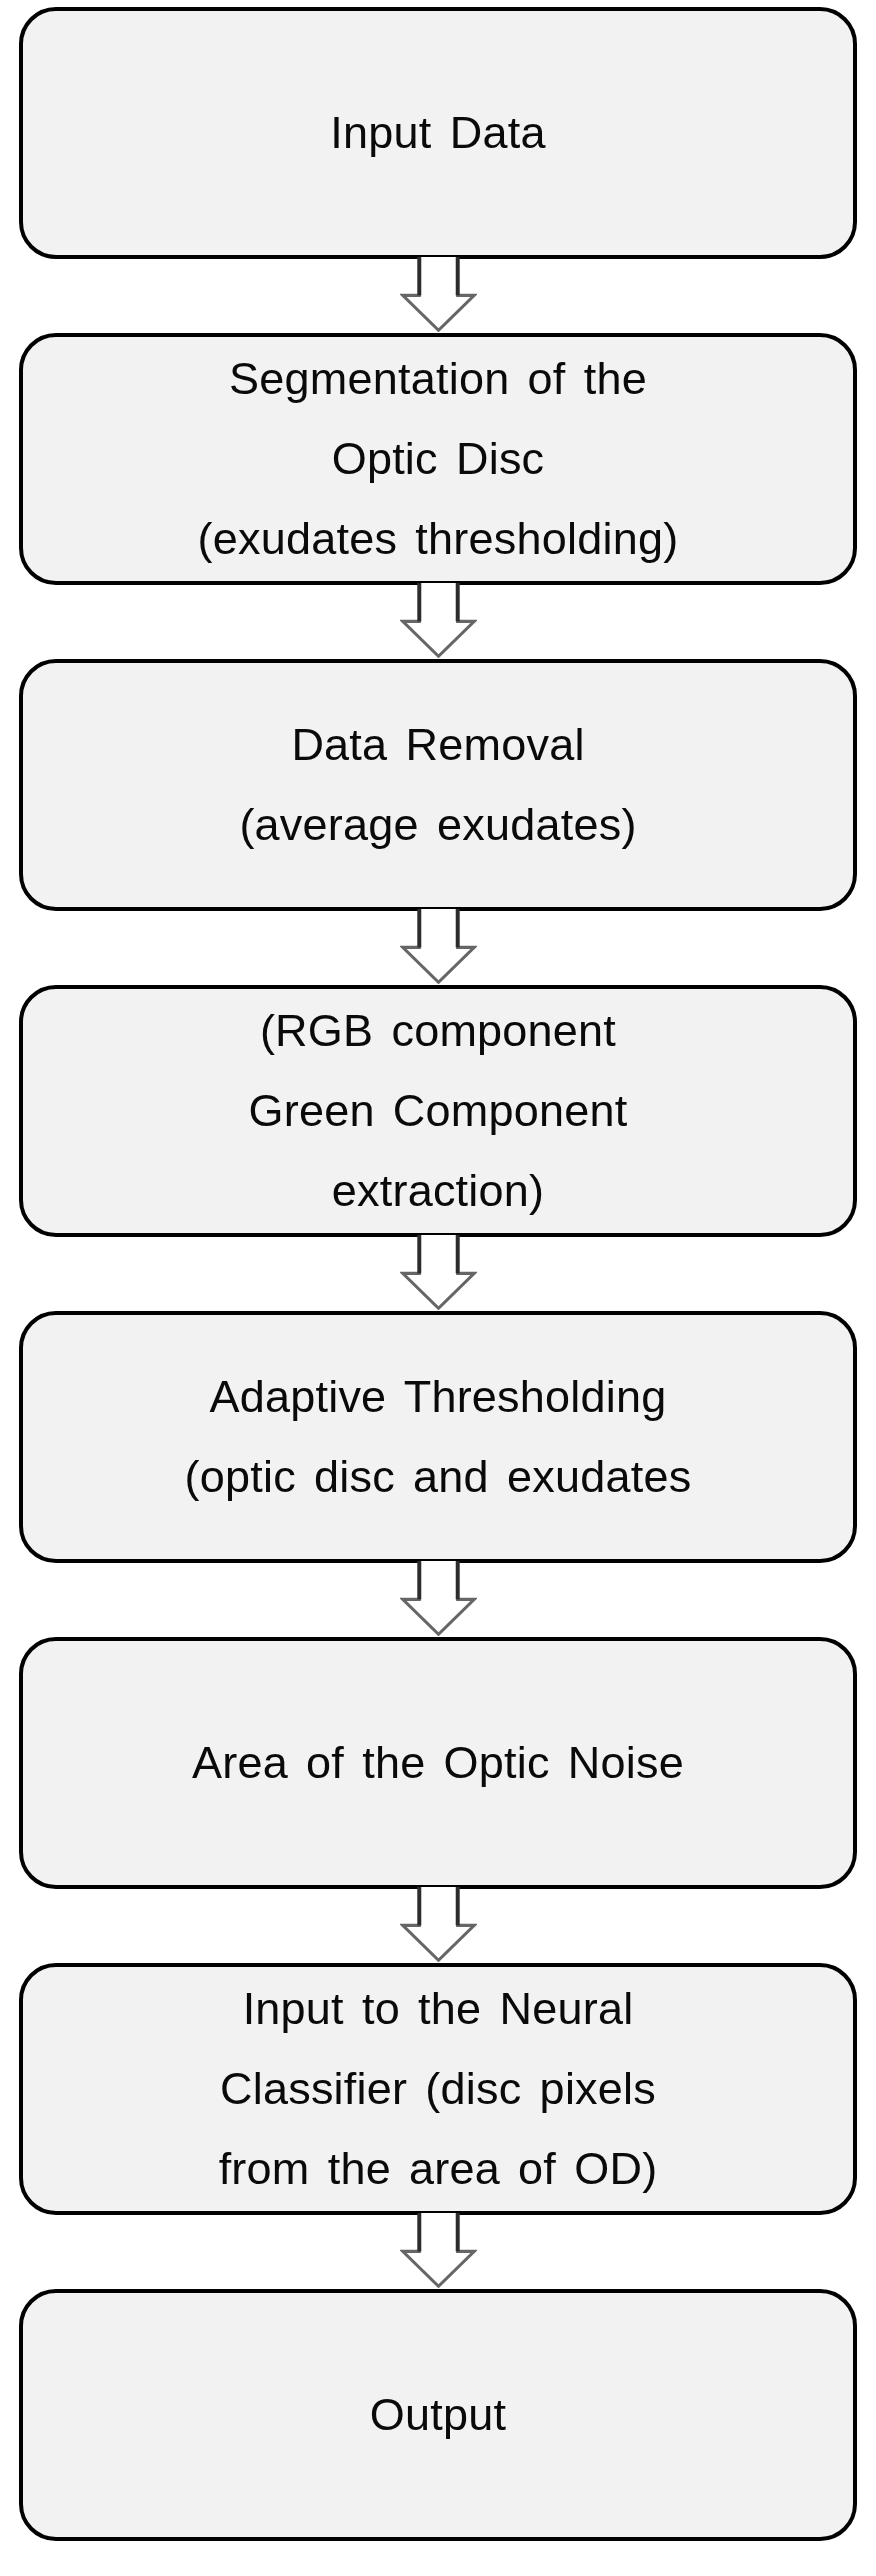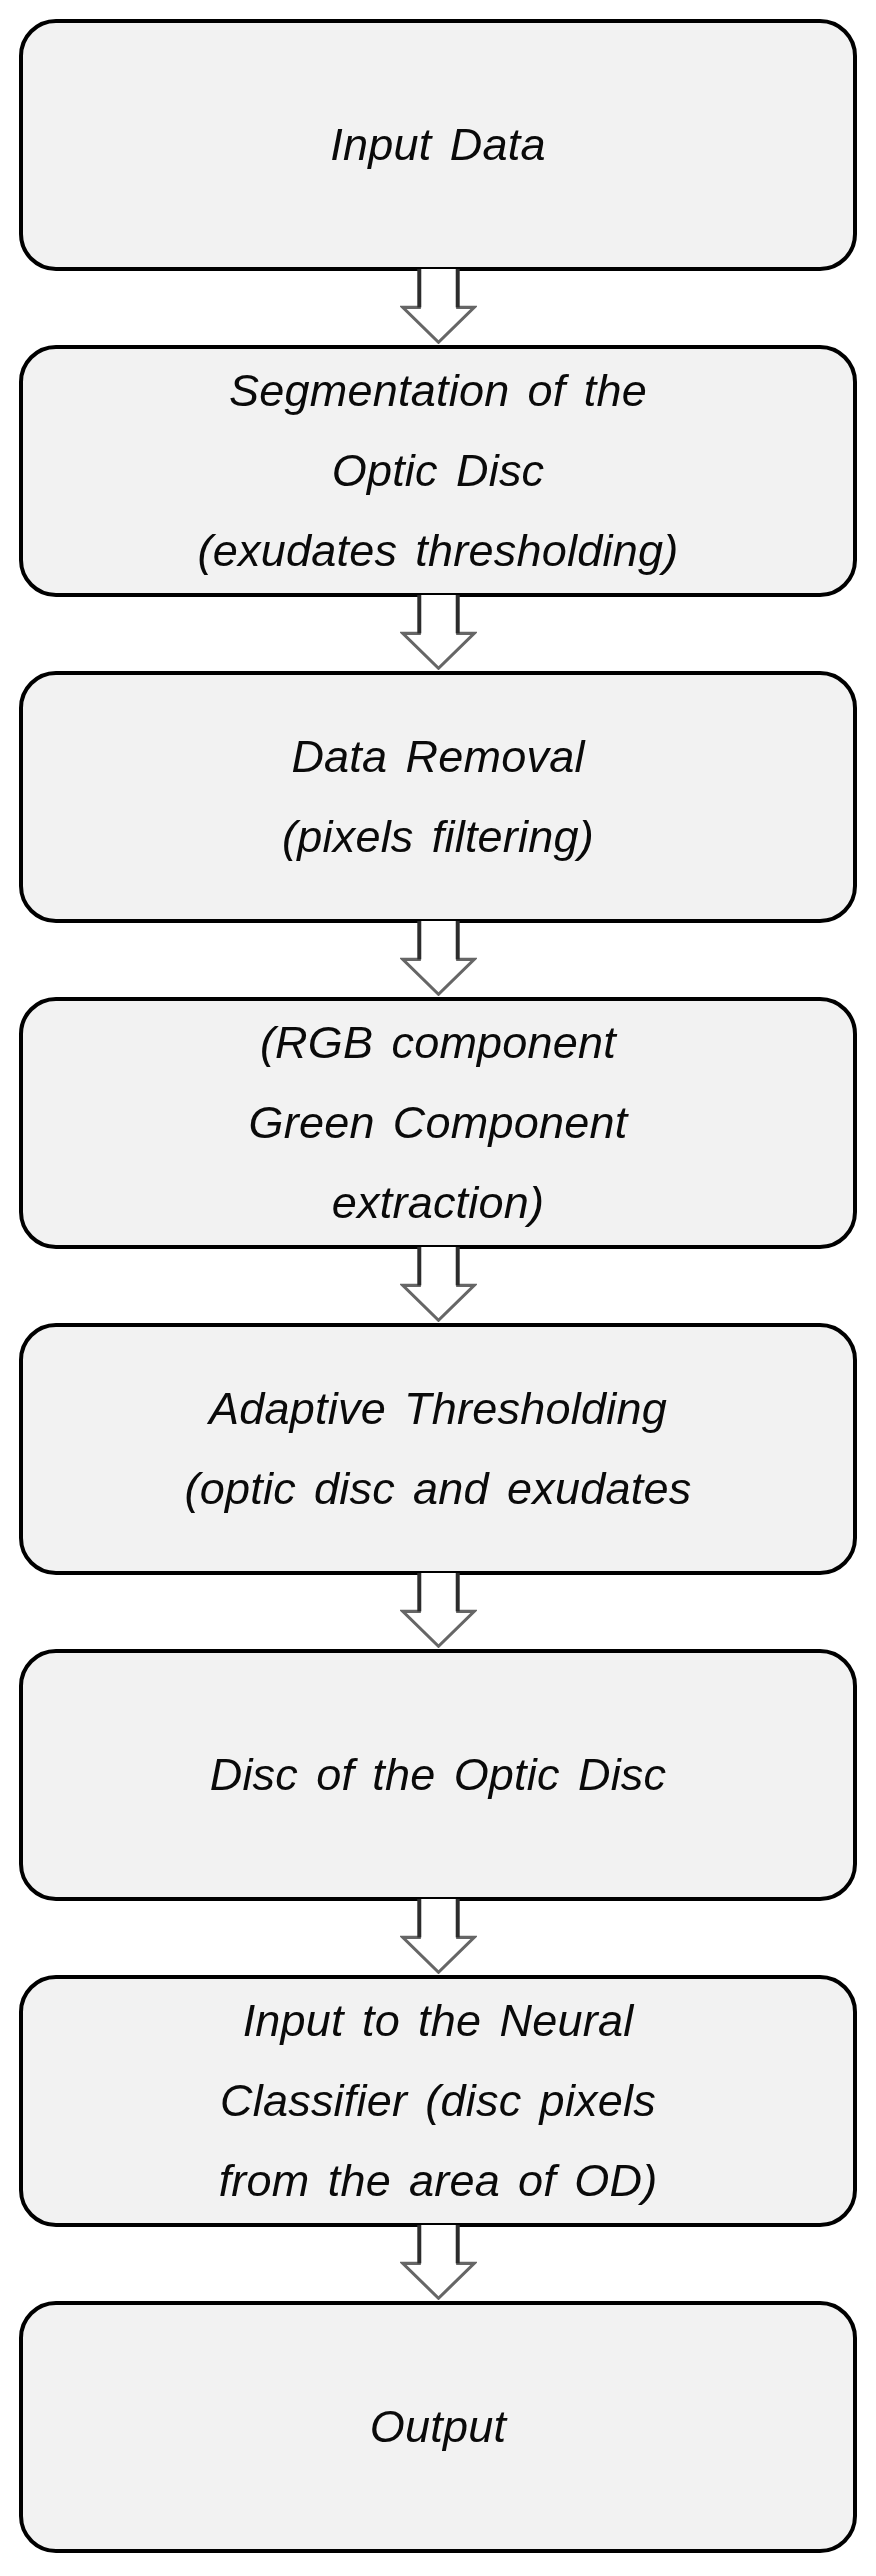--- a/index.html
+++ b/index.html
@@ -6,25 +6,24 @@
     margin: 0;
     padding: 0;
     background: #ffffff;
   }
   .canvas {
     position: relative;
     width: 876px;
     height: 2576px;
     background: #ffffff;
     box-sizing: border-box;
-    padding: 19px 19px 0 19px;
+    padding: 7px 19px 0 19px;
     display: flex;
     flex-direction: column;
     font-family: "Liberation Sans", sans-serif;
-    font-style: italic;
   }
   .flow-box {
     height: 252px;
     box-sizing: border-box;
     border: 4.4px solid #000000;
     border-radius: 37px;
     background: #f2f2f2;
     display: flex;
     flex-direction: column;
     justify-content: center;
@@ -78,21 +77,21 @@
   <div class="arrow-gap">
     <svg width="77" height="75" viewBox="0 0 88 86">
       <path d="M22,0 V44 H3 L44,84 L85,44 H66 V0" fill="#ffffff" stroke="#666666" stroke-width="3.5" stroke-linejoin="miter"></path>
       <line x1="22" y1="0" x2="22" y2="44" stroke="#2c2c2c" stroke-width="4.5"></line>
       <line x1="66" y1="0" x2="66" y2="44" stroke="#2c2c2c" stroke-width="4.5"></line>
     </svg>
   </div>
 
   <div class="flow-box">
     <div class="line">Data Removal</div>
-    <div class="line">(pixels filtering)</div>
+    <div class="line">(average exudates)</div>
   </div>
 
   <div class="arrow-gap">
     <svg width="77" height="75" viewBox="0 0 88 86">
       <path d="M22,0 V44 H3 L44,84 L85,44 H66 V0" fill="#ffffff" stroke="#666666" stroke-width="3.5" stroke-linejoin="miter"></path>
       <line x1="22" y1="0" x2="22" y2="44" stroke="#2c2c2c" stroke-width="4.5"></line>
       <line x1="66" y1="0" x2="66" y2="44" stroke="#2c2c2c" stroke-width="4.5"></line>
     </svg>
   </div>
 
@@ -117,21 +116,21 @@
 
   <div class="arrow-gap">
     <svg width="77" height="75" viewBox="0 0 88 86">
       <path d="M22,0 V44 H3 L44,84 L85,44 H66 V0" fill="#ffffff" stroke="#666666" stroke-width="3.5" stroke-linejoin="miter"></path>
       <line x1="22" y1="0" x2="22" y2="44" stroke="#2c2c2c" stroke-width="4.5"></line>
       <line x1="66" y1="0" x2="66" y2="44" stroke="#2c2c2c" stroke-width="4.5"></line>
     </svg>
   </div>
 
   <div class="flow-box">
-    <div class="line">Disc of the Optic Disc</div>
+    <div class="line">Area of the Optic Noise</div>
   </div>
 
   <div class="arrow-gap">
     <svg width="77" height="75" viewBox="0 0 88 86">
       <path d="M22,0 V44 H3 L44,84 L85,44 H66 V0" fill="#ffffff" stroke="#666666" stroke-width="3.5" stroke-linejoin="miter"></path>
       <line x1="22" y1="0" x2="22" y2="44" stroke="#2c2c2c" stroke-width="4.5"></line>
       <line x1="66" y1="0" x2="66" y2="44" stroke="#2c2c2c" stroke-width="4.5"></line>
     </svg>
   </div>
 

